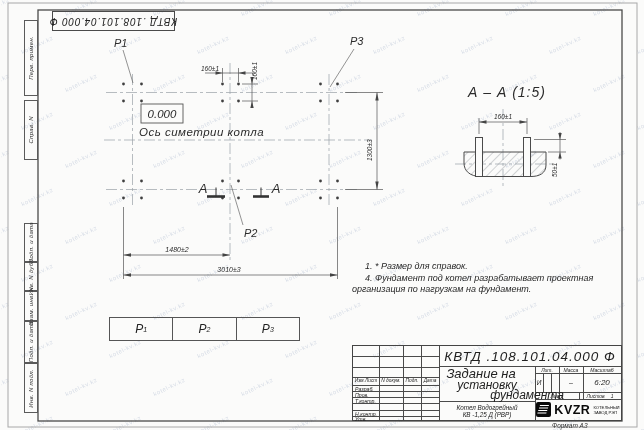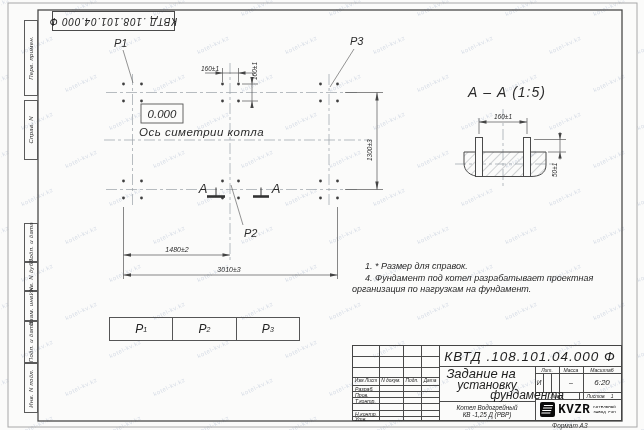--- a/index.html
+++ b/index.html
@@ -26,21 +26,21 @@
   .ltable .cell sub{font-size:7px;}
   
   .notes{left:352px;top:261px;width:276px;font-style:italic;font-size:9px;line-height:11.6px;color:#1f1f1f;}
   .notes p{margin:0;text-indent:13px;}
   
   .tb{left:352px;top:345px;width:270px;height:76px;border:1.2px solid #444;box-sizing:border-box;}
   .tb .ln{position:absolute;background:#4a4a4a;}
   .tb .txt{position:absolute;font-style:italic;color:#222;white-space:nowrap;}
   .ctr{display:flex;align-items:center;justify-content:center;text-align:center;}
   .fmt{left:552px;top:421.5px;font-size:6.5px;font-style:italic;color:#333;}
-  .logo-row{display:flex;align-items:center;justify-content:center;gap:3px;font-family:Liberation Mono, monospace;}
+  .logo-row{display:flex;align-items:center;justify-content:center;gap:3px;}
   .logo-sub{font-size:4.2px;font-style:normal;line-height:5px;color:#111;text-align:left;}
   .kvzr{font-size:12.5px;font-weight:bold;font-style:normal;letter-spacing:.5px;color:#0a0a0a;}
 </style>
 </head>
 <body>
 
 <div class="sheet">
 
   <div id="wm" class="abs" style="left:0;top:0;width:644px;height:430px;z-index:1;">
       <div class="wm" style="left: -24px; top: 4px;">kotel-kv.kz</div>

